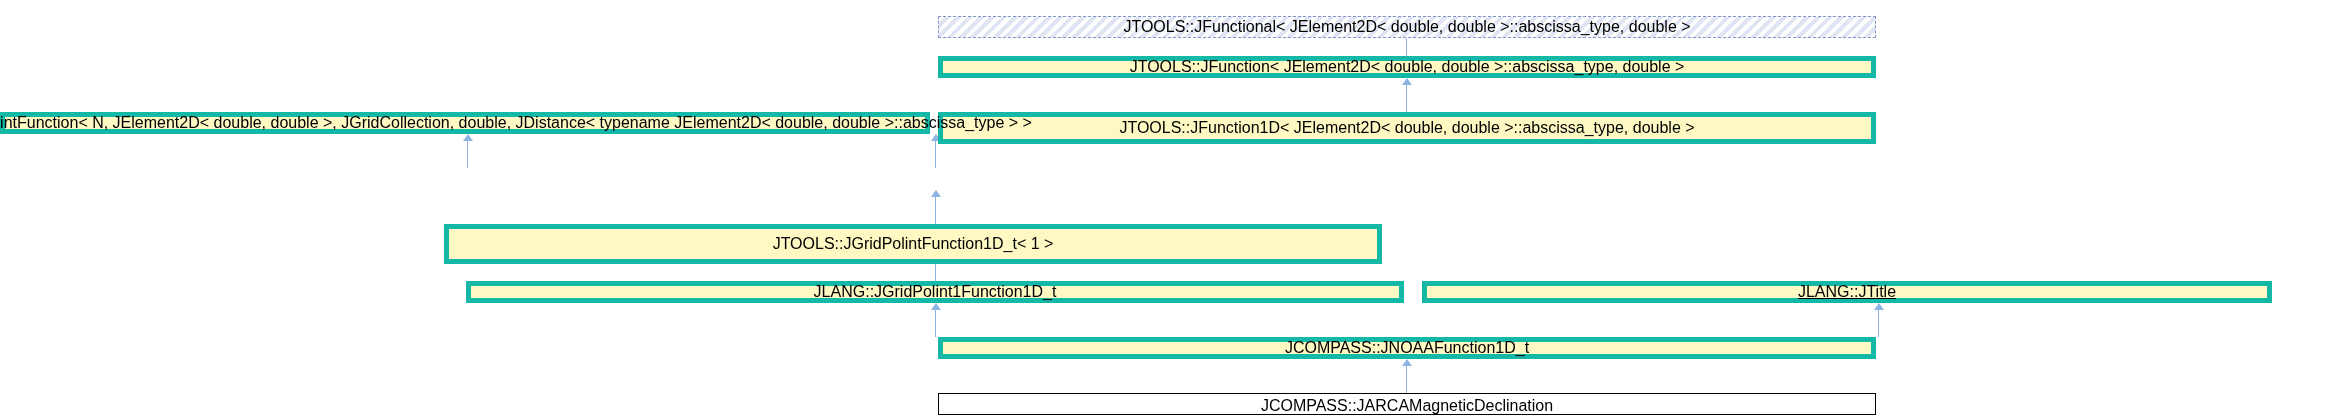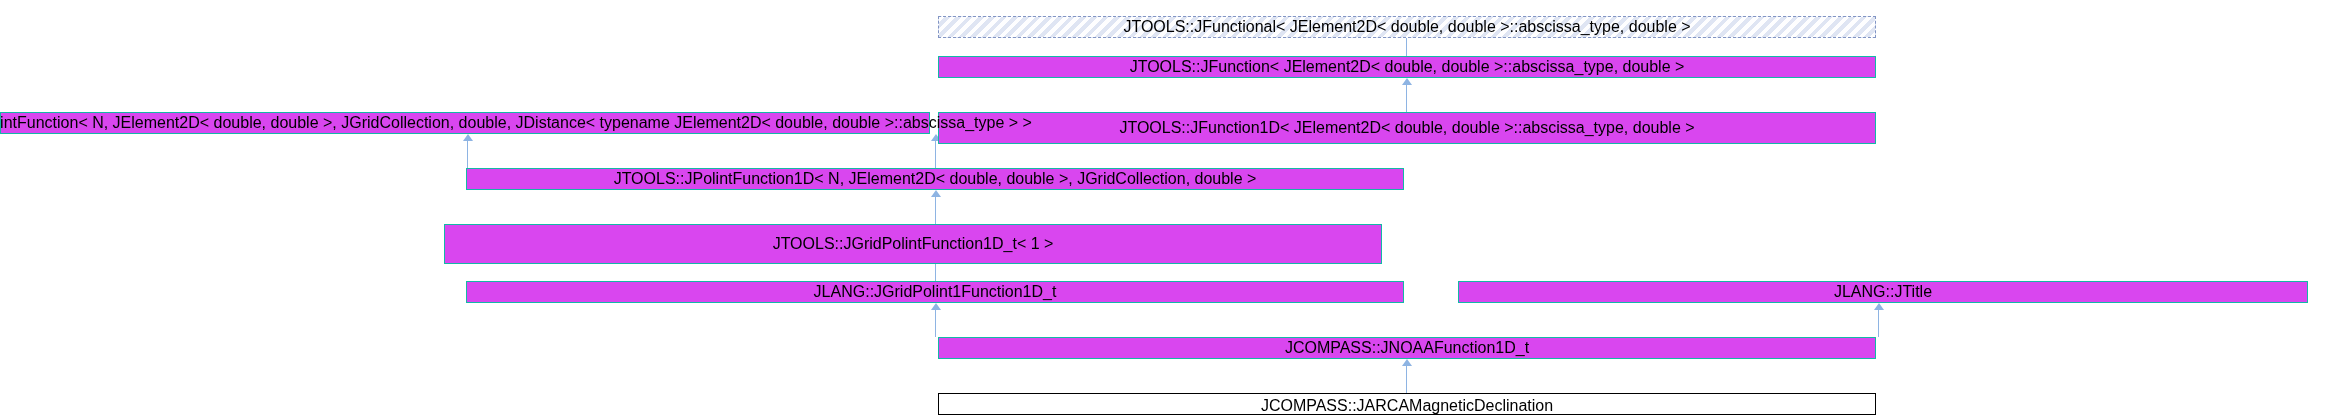--- a/index.html
+++ b/index.html
@@ -13,22 +13,22 @@
   #diagram {
     position: relative;
     width: 2327px;
     height: 416px;
     background: #ffffff;
     overflow: hidden;
   }
   .node {
     position: absolute;
     box-sizing: border-box;
-    background: #d946ef;
-    border: 1px solid #14b8a6;
+    background: #fef9c3;
+    border: 5px solid #14b8a6;
     color: #000000;
     font-size: 16px;
     line-height: 1;
     display: flex;
     align-items: center;
     justify-content: center;
     white-space: nowrap;
     letter-spacing: 0px;
   }
   .node.abstract {
@@ -104,33 +104,30 @@
   </div>
 
   <div class="node" style="left:938px; top:112px; width:938px; height:32px;">
     <span class="label">JTOOLS::JFunction1D&lt; JElement2D&lt; double, double &gt;::abscissa_type, double &gt;</span>
   </div>
 
   <div class="node" style="left:0px; top:112px; width:930px; height:22px;">
     <span class="label">JTOOLS::JPolintFunction&lt; N, JElement2D&lt; double, double &gt;, JGridCollection, double, JDistance&lt; typename JElement2D&lt; double, double &gt;::abscissa_type &gt; &gt;</span>
   </div>
 
-  <div class="node" style="left:466px; top:168px; width:938px; height:22px;">
-    <span class="label">JTOOLS::JPolintFunction1D&lt; N, JElement2D&lt; double, double &gt;, JGridCollection, double &gt;</span>
-  </div>
 
   <div class="node" style="left:444px; top:224px; width:938px; height:40px;">
     <span class="label">JTOOLS::JGridPolintFunction1D_t&lt; 1 &gt;</span>
   </div>
 
   <div class="node" style="left:466px; top:281px; width:938px; height:22px;">
     <span class="label">JLANG::JGridPolint1Function1D_t</span>
   </div>
 
-  <div class="node" style="left:1458px; top:281px; width:850px; height:22px;">
+  <div class="node" style="left:1422px; top:281px; width:850px; height:22px;text-decoration:underline;">
     <span class="label">JLANG::JTitle</span>
   </div>
 
   <div class="node" style="left:938px; top:337px; width:938px; height:22px;">
     <span class="label">JCOMPASS::JNOAAFunction1D_t</span>
   </div>
 
   <div class="node current" style="left:938px; top:393px; width:938px; height:22px;align-items:flex-end;">
     <span class="label">JCOMPASS::JARCAMagneticDeclination</span>
   </div>

